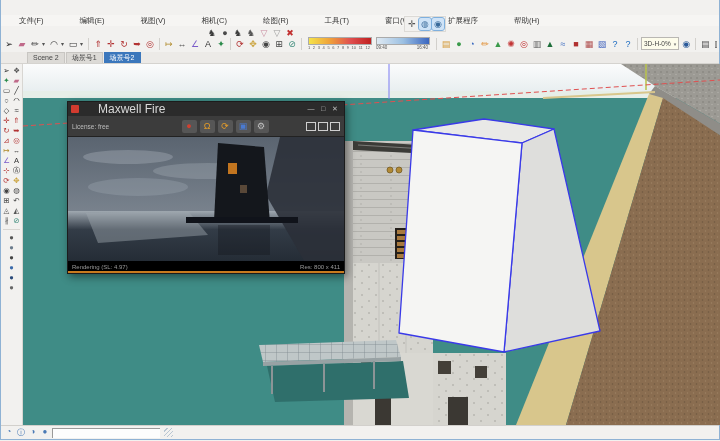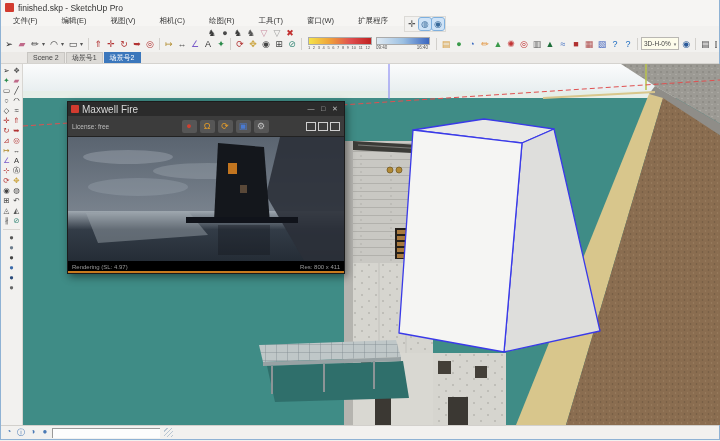--- a/index.html
+++ b/index.html
@@ -4,21 +4,21 @@
 <style>
   html,body{margin:0;padding:0;}
   body{width:720px;height:441px;overflow:hidden;font-family:"Liberation Sans","DejaVu Sans",sans-serif;background:#f2f1ef;}
   #app{position:relative;width:718px;height:439px;border:1px solid #8fb2d4;border-top:none;background:#f2f1ef;}
 
   
   .titlebar{position:absolute;left:0;top:0;width:100%;height:15px;background:#f6f5f3;display:flex;align-items:center;gap:4px;padding-left:4px;box-sizing:border-box;}
   .su-logo{width:9px;height:9px;background:var(--su_red);border-radius:1px;color:#fff;font-size:7px;line-height:9px;text-align:center;font-weight:bold;}
   .title-text{font-size:8.5px;color:#333;}
   .menubar{position:absolute;left:0;top:15px;width:100%;height:11px;background:#f6f5f3;display:flex;align-items:center;border-bottom:1px solid #e3e1de;}
-  .menu-item{font-size:7.5px;color:#333;padding:0 12px;white-space:nowrap;}
+  .menu-item{font-size:7.5px;color:#333;padding:0 18px;white-space:nowrap;}
 
   
   .toolzone{position:absolute;left:0;top:26px;width:100%;height:26px;background:#f2f1ef;border-bottom:1px solid #d8d6d2;}
   .plugin-row{position:absolute;left:205px;top:1px;display:flex;gap:1px;}
   .main-row{position:absolute;left:2px;top:11px;display:flex;align-items:center;gap:1px;width:714px;overflow:hidden;}
   .tbtn{display:inline-block;width:12px;height:12px;line-height:12px;text-align:center;font-size:9px;color:#333;border-radius:2px;flex:none;}
   .tbtn.active{background:#cfe3f7;outline:1px solid #7fb0de;}
   .dd{font-size:6px;color:#555;width:5px;flex:none;}
   .tsep{width:1px;height:12px;background:#d2d0cc;margin:0 2px;flex:none;}
   .float-toolbar{position:absolute;left:403px;top:16px;height:14px;display:flex;gap:1px;background:#f2f1ef;border:1px solid #dcdad6;padding:0 1px;align-items:center;z-index:60;}
@@ -47,21 +47,21 @@
   .palette-divider{height:1px;background:#d8d6d2;margin:3px 2px;}
   .palette-col{display:flex;flex-direction:column;align-items:center;}
 
   
   .viewport{position:absolute;left:22px;top:64px;width:698px;height:361px;overflow:hidden;}
 
   
   .mxwin{position:absolute;left:66px;top:101px;width:278px;height:173px;z-index:50;border:1px solid #1c1c1c;box-shadow:2px 3px 8px rgba(0,0,0,.45);display:flex;flex-direction:column;box-sizing:border-box;background:#2e2e2e;}
   .mx-titlebar{height:14px;background:#2b2b2b;display:flex;align-items:center;padding:0 3px;gap:3px;flex:none;}
   .mx-logo{width:8px;height:8px;background:var(--su_red);border-radius:1px;}
-  .mx-title{font-size:10px;color:#d8d8d8;flex:1;}
+  .mx-title{font-size:12px;color:#d8d8d8;flex:1;margin-left:16px;}
   .mx-ctl{font-size:7px;color:#bdbdbd;width:12px;text-align:center;}
   .mx-toolbar{height:20px;background:#3c3c3c;display:flex;align-items:center;padding:0 4px;flex:none;border-bottom:1px solid #222;}
   .mx-license{font-size:6.5px;color:#bdbdbd;width:72px;}
   .mx-btns{display:flex;gap:3px;flex:1;justify-content:center;}
   .mxbtn{width:15px;height:13px;background:#565656;border-radius:2px;text-align:center;line-height:13px;font-size:9px;}
   .mx-sizes{display:flex;gap:2px;}
   .mx-size{width:8px;height:7px;border:1px solid #cfcfcf;}
   .mx-render{flex:1;position:relative;overflow:hidden;background:#566170;}
   .mx-status{height:12px;background:#000;display:flex;align-items:center;justify-content:space-between;padding:0 4px;flex:none;position:relative;}
   .mx-status span{font-size:6px;color:#9a9a9a;}
@@ -73,24 +73,20 @@
   .sico{font-size:8px;color:#4a7ab5;width:10px;text-align:center;}
   .hint{font-size:7.5px;color:#333;margin-left:4px;flex:1;white-space:nowrap;overflow:hidden;}
   .measure-box{width:104px;height:10px;background:#fdfdfd;box-shadow:inset 1px 1px 0 #9a9a9a;font-size:7px;color:#333;padding:0 2px;}
   .grip{width:9px;height:9px;background:repeating-linear-gradient(135deg,transparent 0 2px,#b9c6d2 2px 3px);margin-left:2px;}
 </style>
 </head>
 <body>
 
 <div id="app">
 
-  <div class="titlebar">
-    <div class="su-logo"></div>
-    <span class="title-text">finished.skp - SketchUp Pro</span>
-  </div>
 
   <div class="menubar">
       <span class="menu-item">文件(F)</span>
       <span class="menu-item">编辑(E)</span>
       <span class="menu-item">视图(V)</span>
       <span class="menu-item">相机(C)</span>
       <span class="menu-item">绘图(R)</span>
       <span class="menu-item">工具(T)</span>
       <span class="menu-item">窗口(W)</span>
       <span class="menu-item">扩展程序</span>

